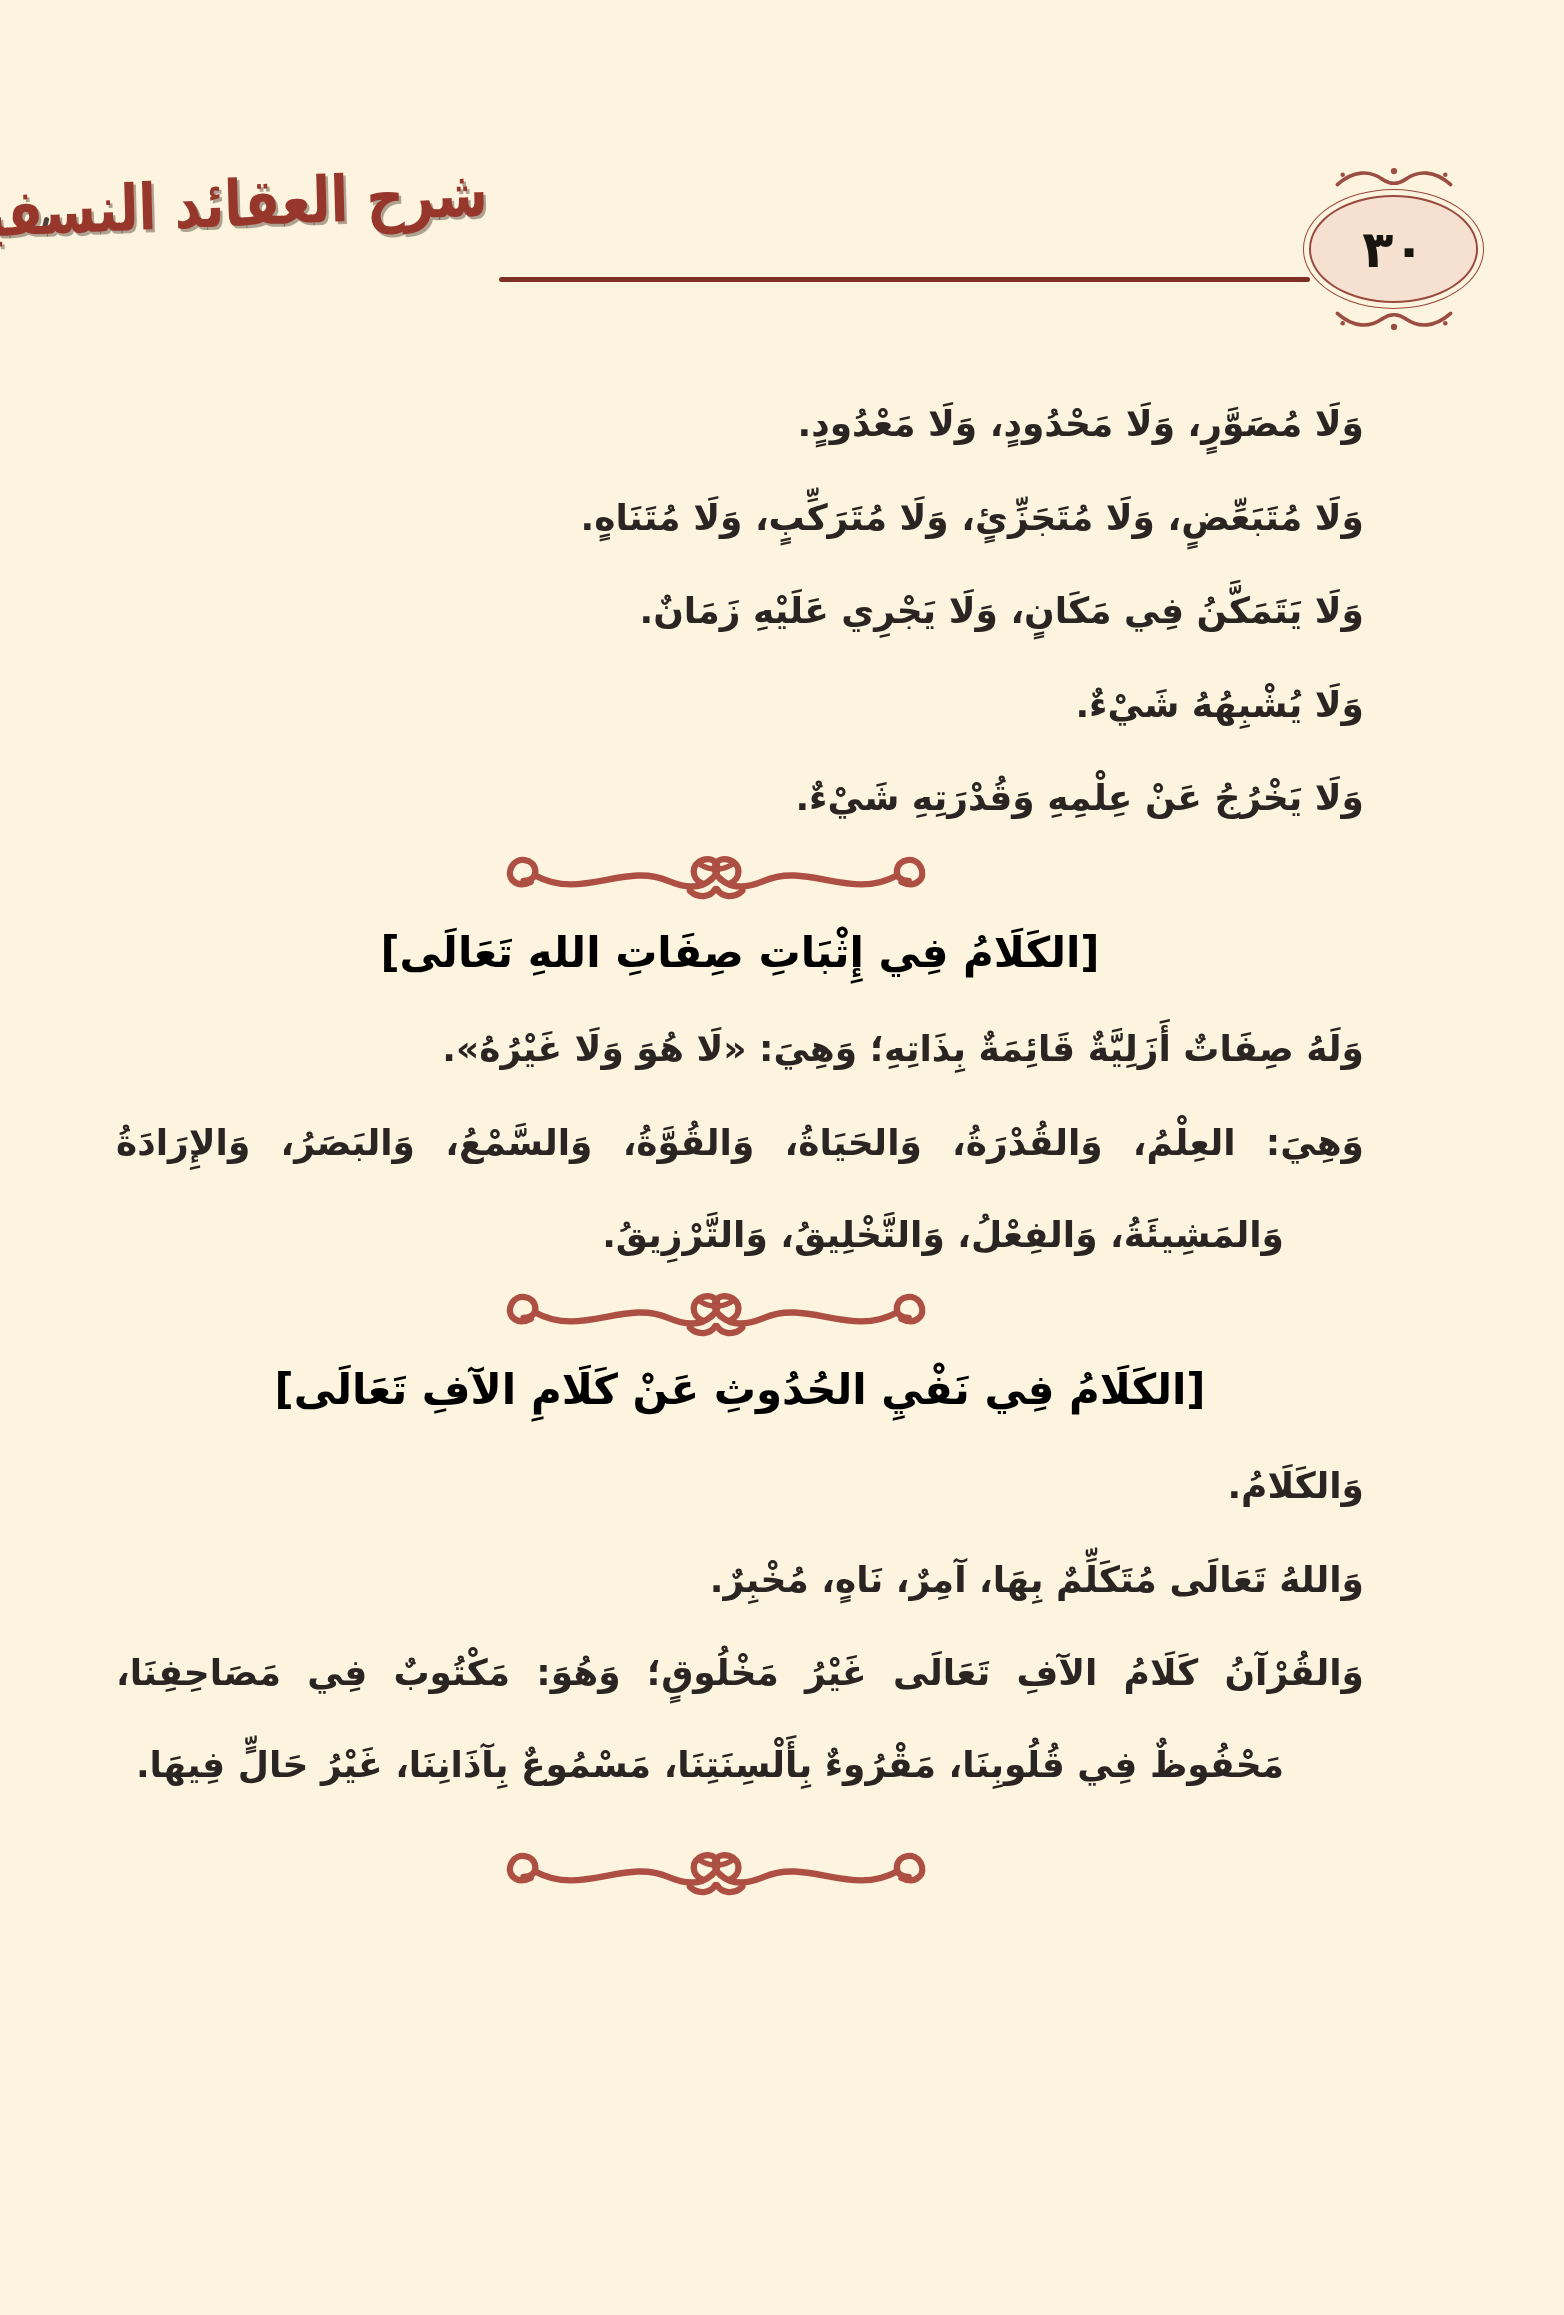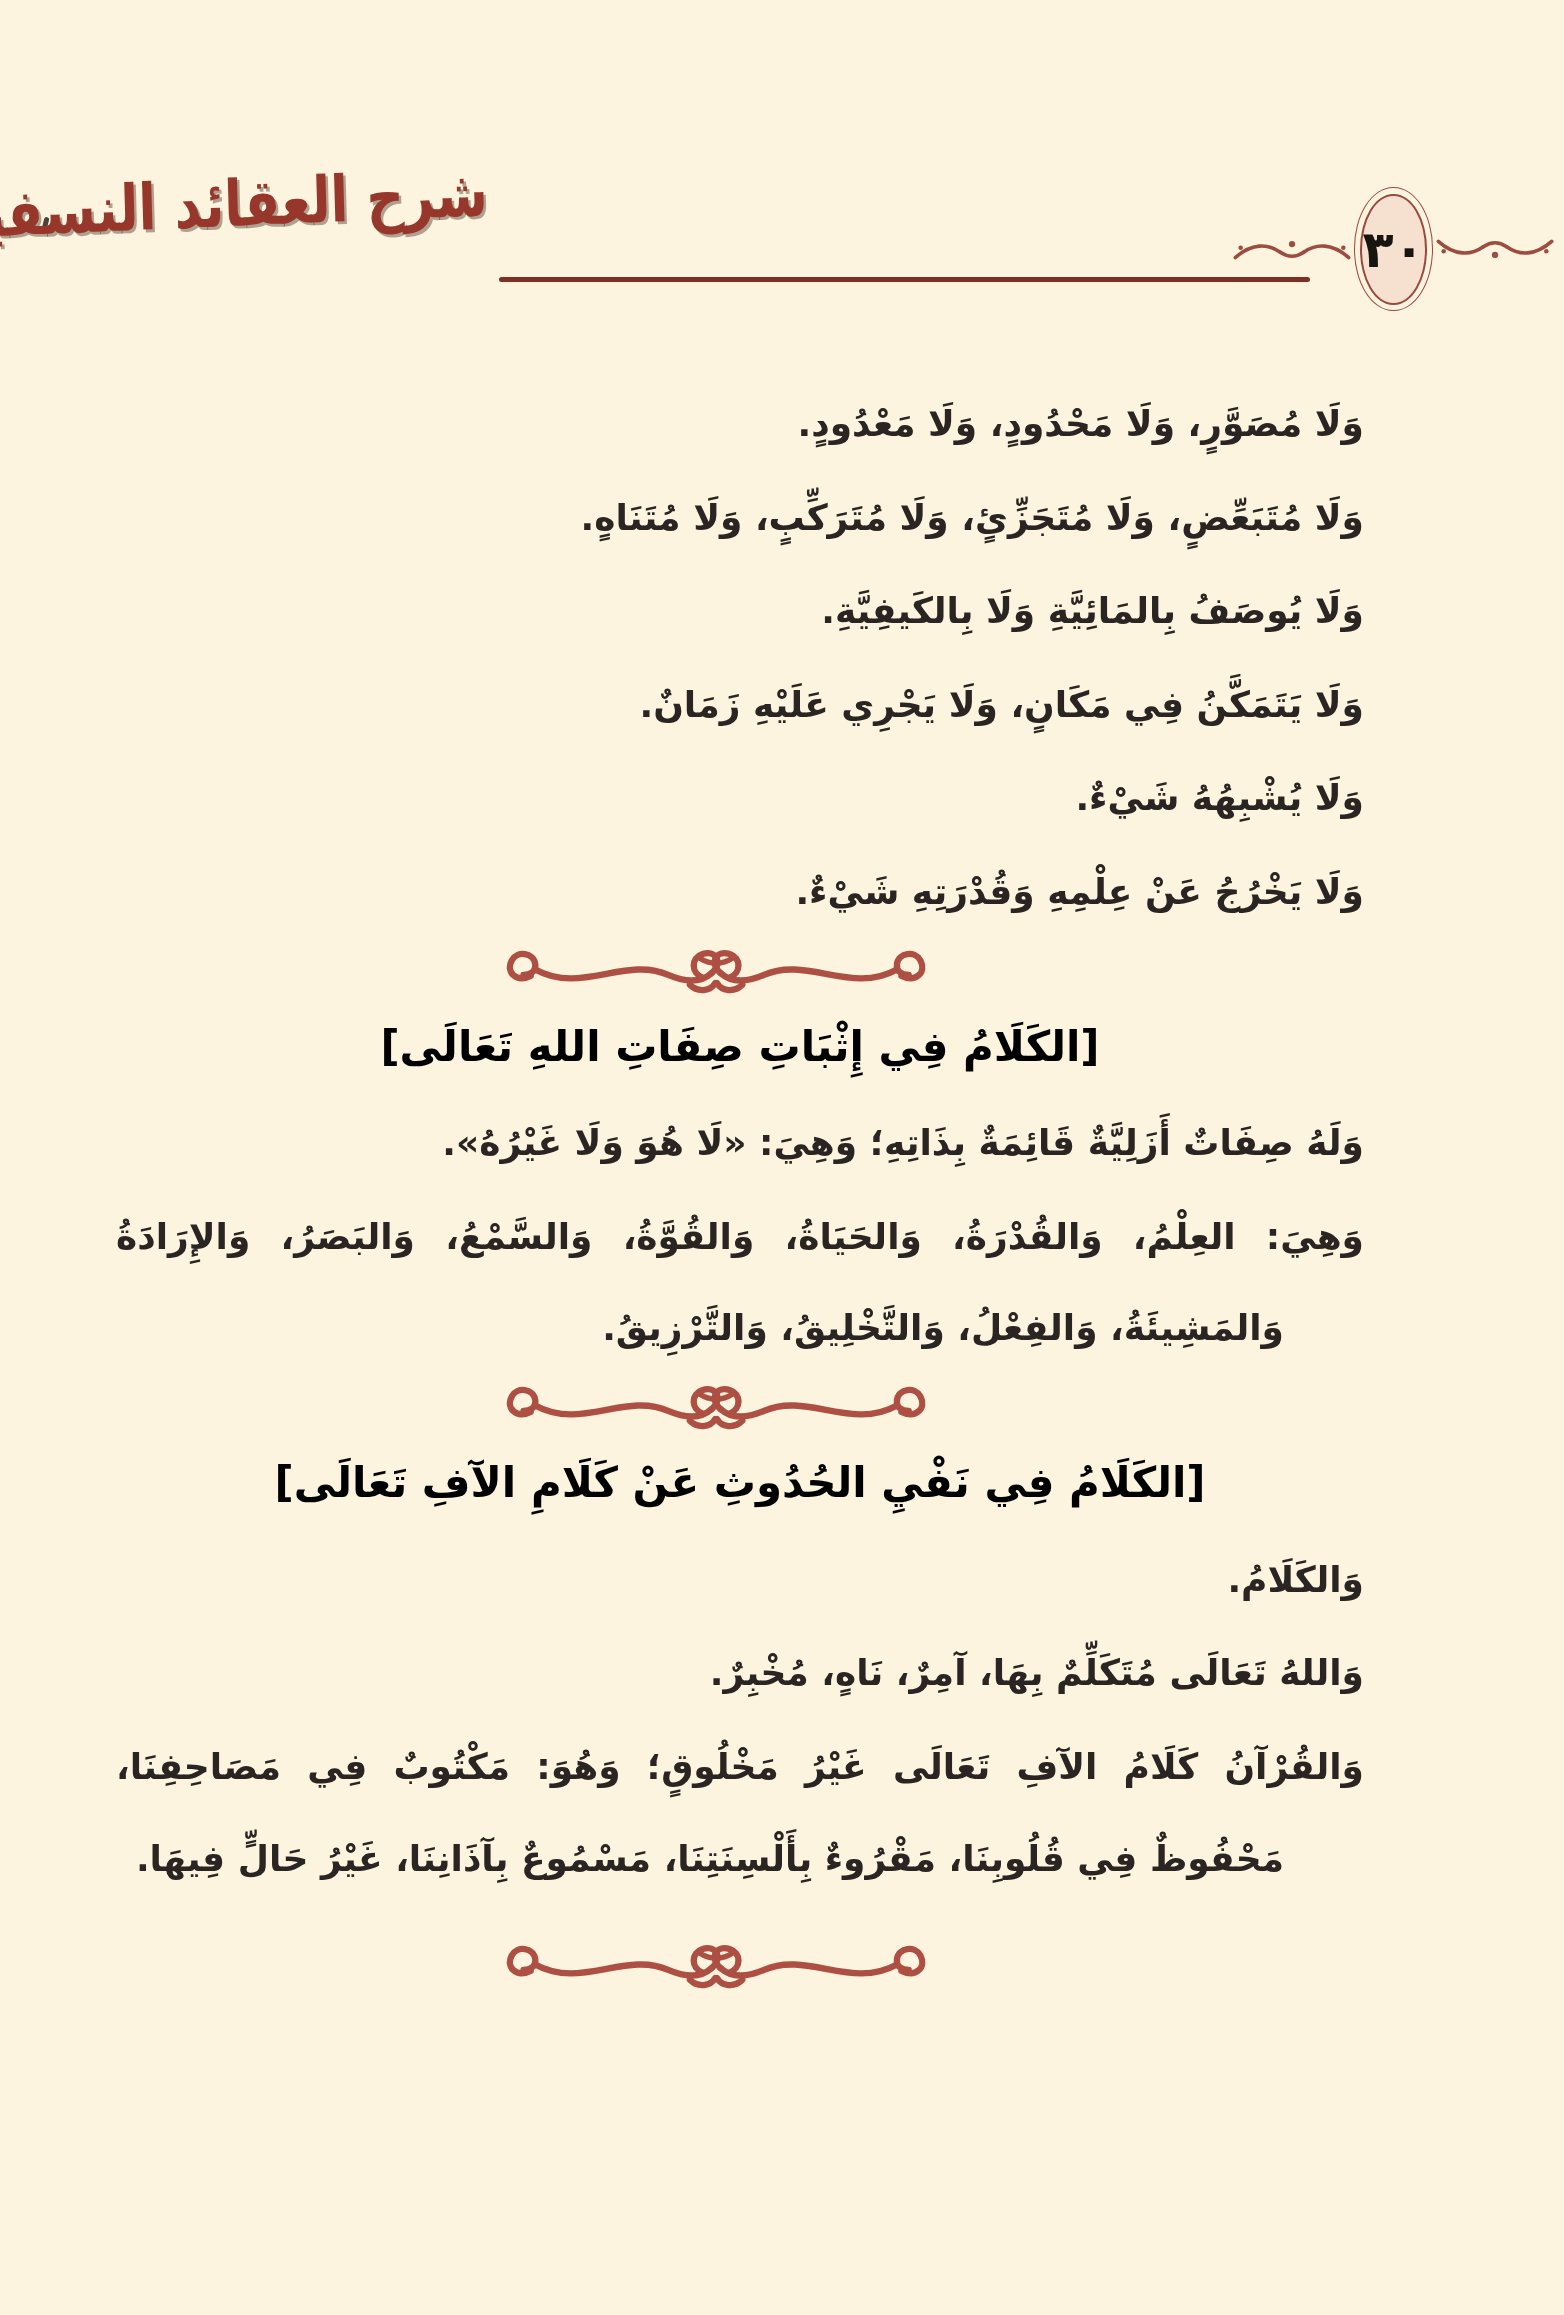--- a/index.html
+++ b/index.html
@@ -24,21 +24,21 @@
     transform:scale(.9,1.1) rotate(-2deg);transform-origin:left center;
     white-space:nowrap;
   }
 
   
   .rule{position:absolute;left:499px;top:277px;width:811px;height:4.5px;
     background:#7e2f26;border-radius:2.7px;}
 
   
   .medallion{position:absolute;left:1303px;top:163px;width:181px;height:172px;
-    display:flex;flex-direction:row;align-items:center;justify-content:center;}
+    display:flex;flex-direction:column;align-items:center;justify-content:center;}
   .medallion svg{flex:0 0 auto;}
   .oval{
     width:165px;height:107px;border:2.7px solid #99493d;border-radius:50%;
     background:#f6e1d1;display:flex;align-items:center;justify-content:center;
     position:relative;margin:5.4px 0;
   }
   .oval::after{content:"";position:absolute;inset:-8.1px;border:1.8px solid #99493d;border-radius:50%;}
   .page-num{font-size:51px;font-weight:bold;color:#18140f;line-height:1;direction:rtl;}
 
   
@@ -101,21 +101,20 @@
         <circle cx="75" cy="9" r="3.5" fill="#9c4d41" stroke="none"></circle>
         <circle cx="18" cy="13" r="2.5" fill="#9c4d41" stroke="none"></circle>
         <circle cx="132" cy="13" r="2.5" fill="#9c4d41" stroke="none"></circle>
       </g>
     </svg>
   </div>
 
   <div class="content">
       <p class="body">وَلَا مُصَوَّرٍ، وَلَا مَحْدُودٍ، وَلَا مَعْدُودٍ.</p>
       <p class="body">وَلَا مُتَبَعِّضٍ، وَلَا مُتَجَزِّئٍ، وَلَا مُتَرَكِّبٍ، وَلَا مُتَنَاهٍ.</p>
-      <p class="body">وَلَا يُوصَفُ بِالمَائِيَّةِ وَلَا بِالكَيفِيَّةِ.</p>
       <p class="body">وَلَا يَتَمَكَّنُ فِي مَكَانٍ، وَلَا يَجْرِي عَلَيْهِ زَمَانٌ.</p>
       <p class="body">وَلَا يُشْبِهُهُ شَيْءٌ.</p>
       <p class="body">وَلَا يَخْرُجُ عَنْ عِلْمِهِ وَقُدْرَتِهِ شَيْءٌ.</p>
   <div class="divider">
     <svg width="425" height="58" viewBox="0 0 470 64">
       <g fill="none" stroke="#ad5043" stroke-width="7" stroke-linecap="round">
         <g>
           <path d="M30 34 C14 42 2 30 9 17 C15 6 33 8 35 21 C36 29 30 33 22 33"></path>
           <path d="M35 27 C85 55 135 12 182 33 C203 42 219 41 230 31"></path>
           <path d="M230 31 C243 20 235 5 220 10 C207 14 207 31 220 36"></path>

